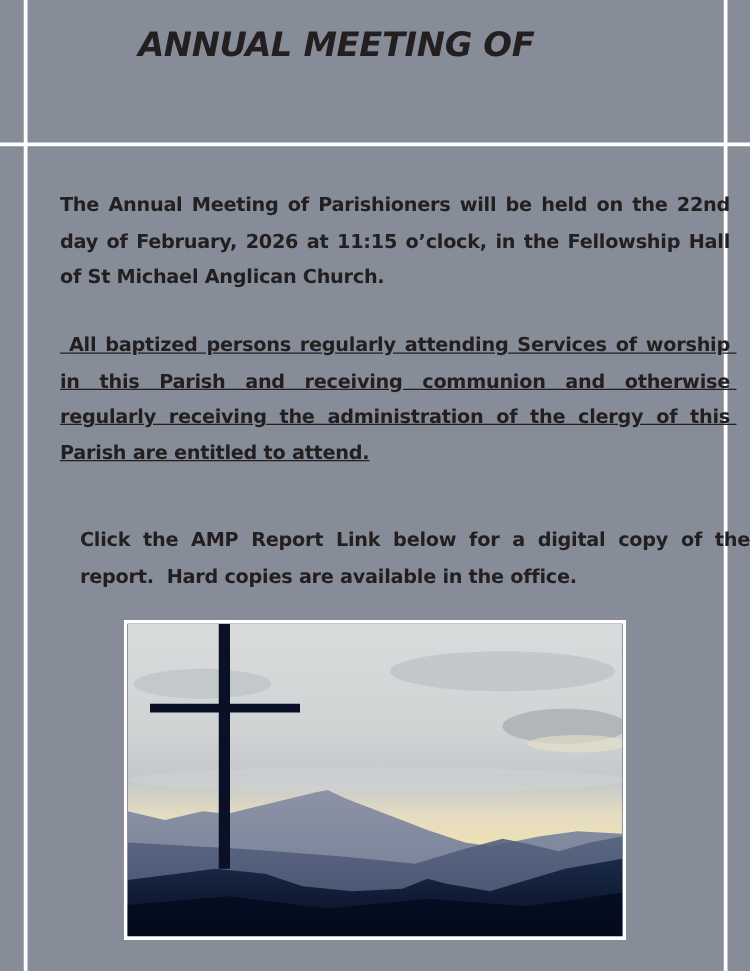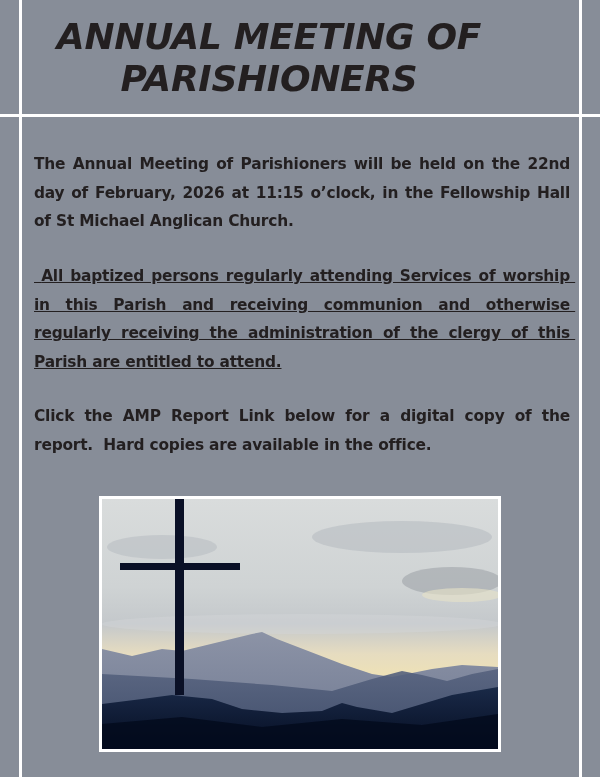--- a/index.html
+++ b/index.html
@@ -34,28 +34,28 @@
     }
     .title {
       position: absolute;
       left: 22px;
       top: 16px;
       width: 494px;
       text-align: center;
       font-family: "DejaVu Sans", "Liberation Sans", sans-serif;
       font-weight: bold;
       font-style: italic;
-      font-size: 36px;
+      font-size: 27px;
       line-height: 42px;
       letter-spacing: -0.3px;
       color: #231f20;
     }
     .body-text {
       position: absolute;
-      left: 34px;
+      left: 48px;
       width: 536px;
       font-family: "DejaVu Sans", "Liberation Sans", sans-serif;
       font-weight: bold;
       font-size: 15.4px;
       line-height: 28.5px;
       letter-spacing: -0.2px;
       color: #231f20;
       text-align: justify;
     }
     .p1 { top: 150px; }
@@ -79,28 +79,27 @@
   </style>
 </head>
 <body>
 
 <div class="vline left"></div>
 <div class="vline right"></div>
 <div class="hline"></div>
 
 <h1 class="title" style="margin:0;">
   <span>ANNUAL MEETING OF</span><br>
-  <span>PARISHIONERS</span>
 </h1>
 
 <p class="body-text p1 last-line-left" style="margin:0;">The Annual Meeting of Parishioners will be held on the 22nd day of February, 2026 at 11:15 o’clock, in the Fellowship Hall of St Michael Anglican Church.</p>
 
 <p class="body-text p2 last-line-left" style="margin:0; white-space: pre-wrap;"> All baptized persons regularly attending Services of worship in this Parish and receiving communion and otherwise regularly receiving the administration of the clergy of this Parish are entitled to attend.</p>
 
-<p class="body-text p3 last-line-left" style="margin:0; white-space: pre-wrap;">Click the AMP Report Link below for a digital copy of the report.  Hard copies are available in the office.</p>
+<p class="body-text p3 last-line-left" style="margin:16px; white-space: pre-wrap;">Click the AMP Report Link below for a digital copy of the report.  Hard copies are available in the office.</p>
 
 <div class="photo-frame">
   <svg width="396" height="250" viewBox="0 0 396 250" xmlns="http://www.w3.org/2000/svg">
     <defs>
       <linearGradient id="sky" x1="0" y1="0" x2="0" y2="1">
         <stop offset="0" stop-color="#d9dcdc"></stop>
         <stop offset="0.35" stop-color="#cfd3d4"></stop>
         <stop offset="0.5" stop-color="#c4c8cb"></stop>
         <stop offset="0.62" stop-color="#e6dcc0"></stop>
         <stop offset="0.72" stop-color="#efe2b5"></stop>

